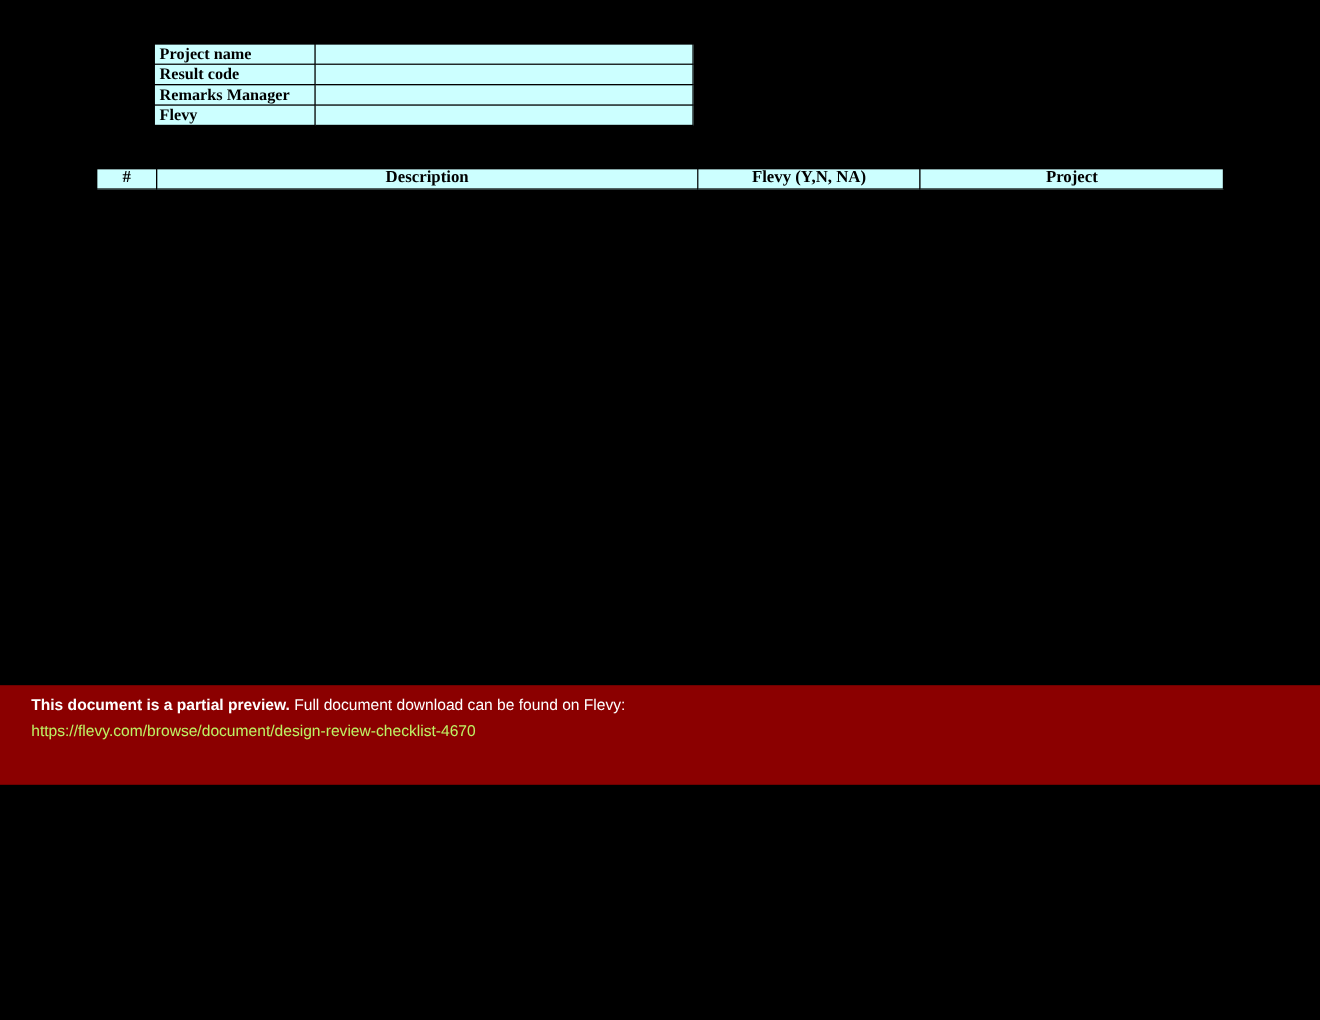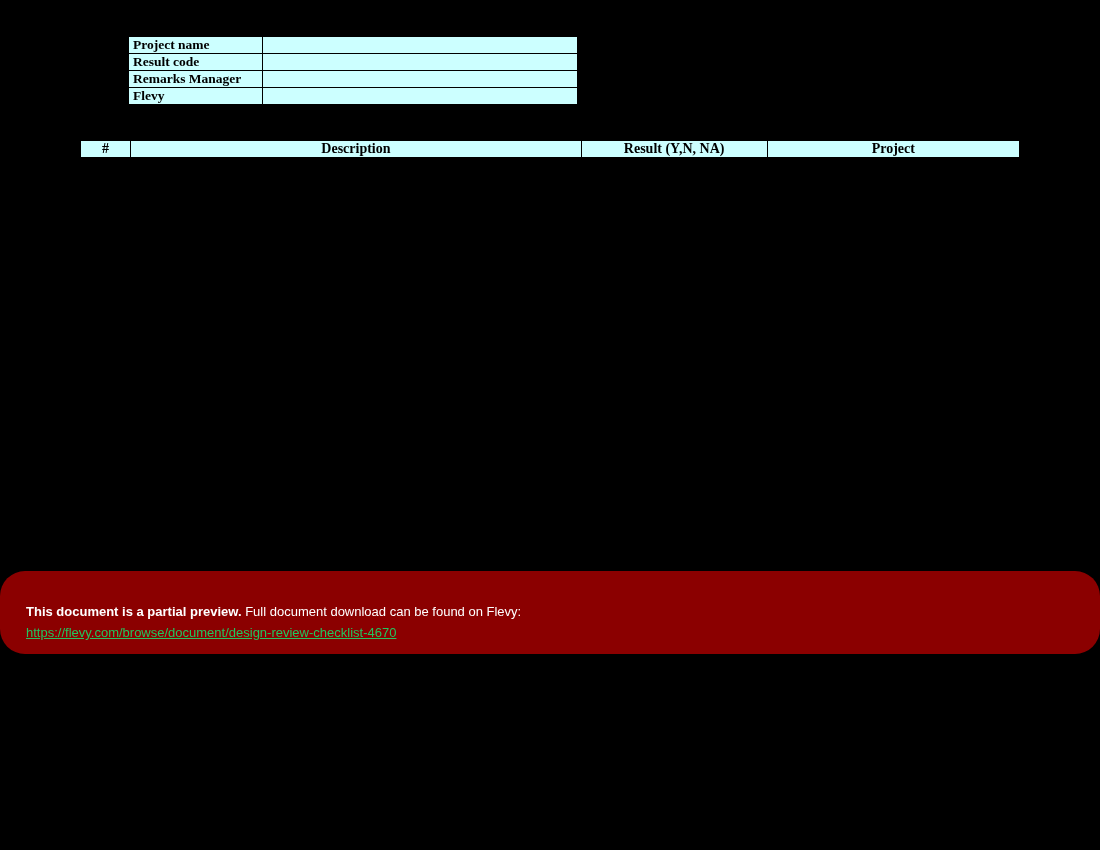--- a/index.html
+++ b/index.html
@@ -61,28 +61,26 @@
     position: absolute;
     left: 0;
     top: 571px;
     width: 1100px;
     height: 83px;
     background: #8b0000;
     color: #ffffff;
     font-family: Arial, Helvetica, sans-serif;
     font-size: 13px;
     box-sizing: border-box;
-    padding: 32px 26px 0 26px;
-    border-radius: 25px;
+    padding: 8px 26px 0 26px;
   }
   .banner .line1 { line-height: 18px; }
   .banner .line1 .bold { font-weight: bold; }
   .banner .link {
-    color: #22c55e;
-    text-decoration: underline;
+    color: #bef264;
     display: inline-block;
     margin-top: 4px;
     cursor: pointer;
   }
 </style>
 </head>
 <body>
 
 <table class="meta-table">
   <tbody>
@@ -103,21 +101,21 @@
       <td></td>
     </tr>
   </tbody>
 </table>
 
 <table class="main-table">
   <thead>
     <tr>
       <th class="col-num">#</th>
       <th class="col-desc">Description</th>
-      <th class="col-result">Result (Y,N, NA)</th>
+      <th class="col-result">Flevy (Y,N, NA)</th>
       <th class="col-rem">Project</th>
     </tr>
   </thead>
 </table>
 
 <div class="banner">
   <div class="line1">
     <span class="bold">This document is a partial preview.</span><span>  Full document download can be found on Flevy:</span>
   </div>
   <a class="link">https://flevy.com/browse/document/design-review-checklist-4670</a>

